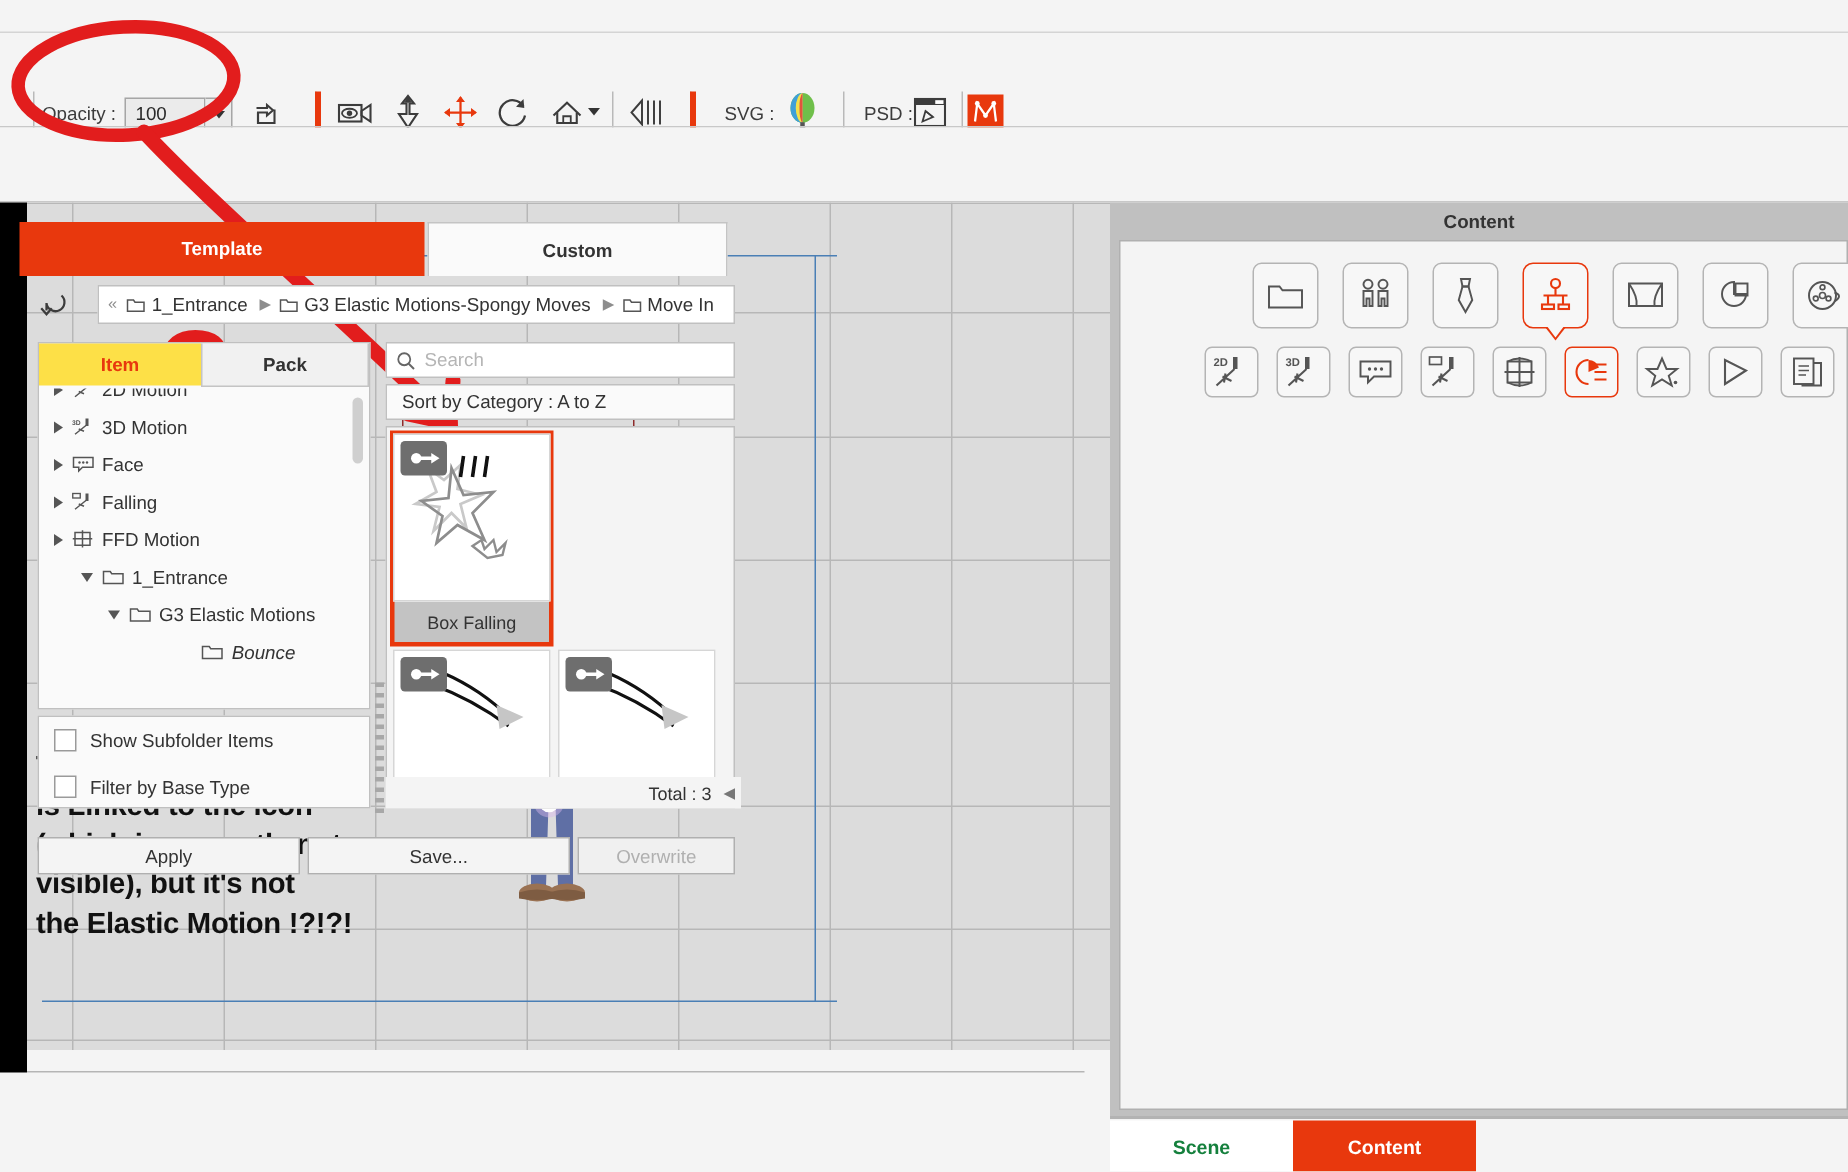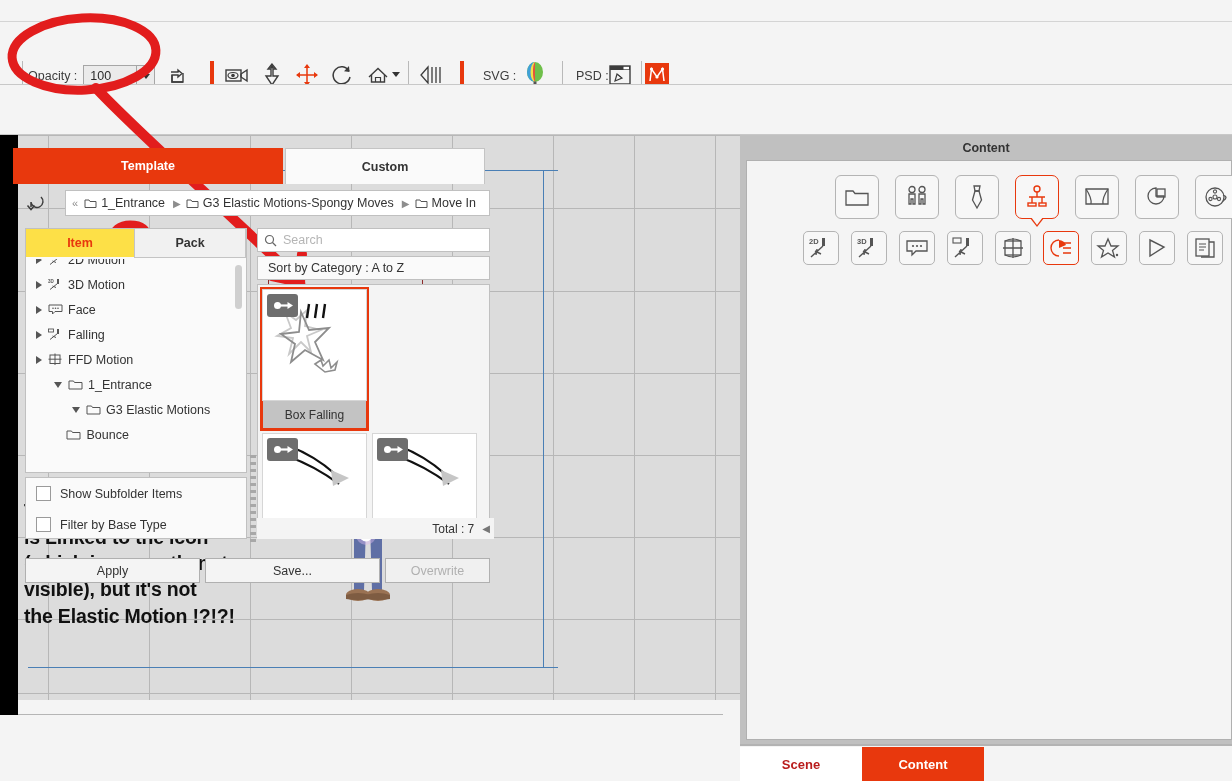--- a/index.html
+++ b/index.html
@@ -149,21 +149,21 @@
   
   .act-btn{position:absolute;top:558px;height:25px;border:1px solid #b0b0b0;background:#f4f4f4;
      display:flex;align-items:center;justify-content:center;font-size:12.5px;color:#333;box-sizing:border-box;}
   #btn-apply{left:25px;width:175px;}
   #btn-save{left:205px;width:175px;}
   #btn-over{left:385px;width:105px;color:#b0b0b0;background:#f0f0f0;}
 
   
   #bottom-tabs{position:absolute;left:740px;top:747px;width:492px;height:34px;background:#f4f4f4;}
   #bt-scene{position:absolute;left:0;top:0;width:122px;height:34px;background:#fff;
-     display:flex;align-items:center;justify-content:center;font-size:13px;font-weight:bold;color:#b91c1c;}
+     display:flex;align-items:center;justify-content:center;font-size:13px;font-weight:bold;color:#15803d;}
   #bt-content{position:absolute;left:122px;top:0;width:122px;height:34px;background:#e8380d;
      display:flex;align-items:center;justify-content:center;font-size:13px;font-weight:bold;color:#fff;}
   #bt-rest{position:absolute;left:244px;top:0;width:248px;height:34px;background:#f4f4f4;}
   #panel-botline{position:absolute;left:740px;top:744px;width:492px;height:2px;background:#b3b3b3;}
 </style>
 </head>
 <body>
 
 <div id="toolbar-topline"></div>
 <div id="toolbar-row1">
@@ -629,21 +629,21 @@
     </div>
     <div class="tree-row" style="padding-left:46px;">
       <span class="tw tw-open"></span>
       <span class="tree-ico">
         <svg width="15" height="12" viewBox="0 0 15 12">
             <path d="M1 2 L5.5 2 L6.5 3.5 L14 3.5 L14 10 L1 10 Z" fill="none" stroke="#555" stroke-width="1"></path>
           </svg>
       </span>
       <span>G3 Elastic Motions</span>
     </div>
-    <div class="tree-row" style="padding-left:28px;">
+    <div class="tree-row" style="padding-left:96px;font-style:italic;">
       <span class="tw-none"></span>
       <span class="tree-ico">
         <svg width="15" height="12" viewBox="0 0 15 12">
             <path d="M1 2 L5.5 2 L6.5 3.5 L14 3.5 L14 10 L1 10 Z" fill="none" stroke="#555" stroke-width="1"></path>
           </svg>
       </span>
       <span>Bounce</span>
     </div>
   </div>
   <div id="tree-scroll"></div>
@@ -738,21 +738,21 @@
           <path d="M8 6.5 L17 6.5" stroke="#fff" stroke-width="2.2"></path>
           <path d="M21 6.5 L15.5 3 L15.5 10 Z" fill="#fff"></path>
         </svg>
       </div>
     </div>
 
   </div>
 </div>
 
 <div id="total-bar">
-  <span>Total : 7</span>
+  <span>Total : 3</span>
   <span style="margin-left:8px;color:#777;font-size:10px;">◀</span>
 </div>
 
 <div class="act-btn" id="btn-apply">Apply</div>
 <div class="act-btn" id="btn-save">Save...</div>
 <div class="act-btn" id="btn-over">Overwrite</div>
 
 <div id="panel-botline"></div>
 <div id="bottom-tabs">
   <div id="bt-scene">Scene</div>

